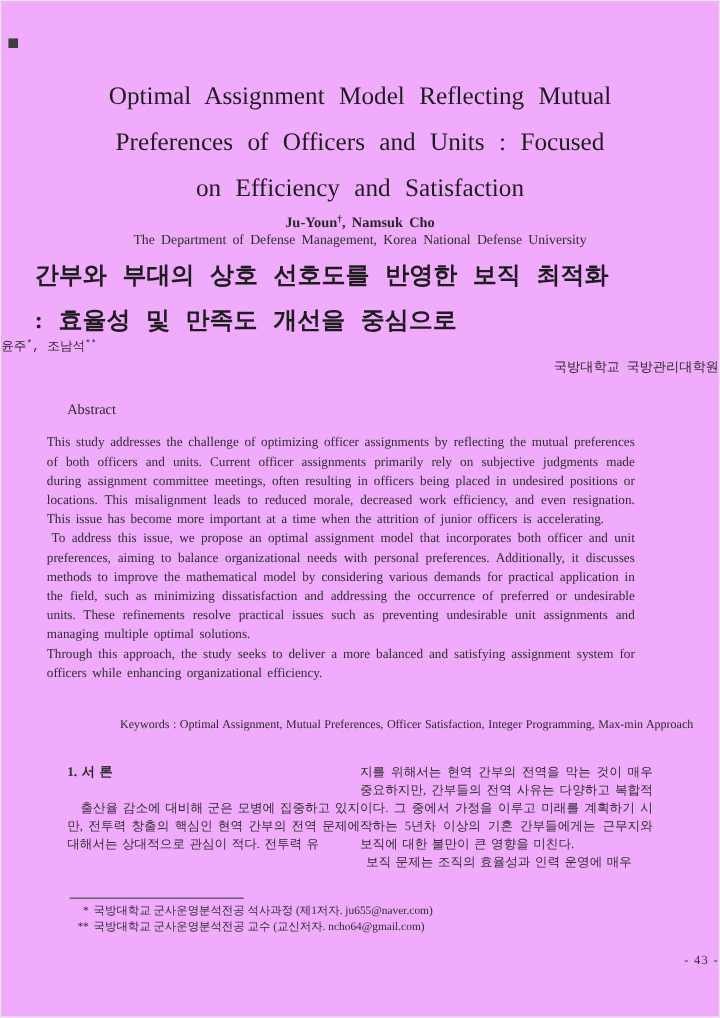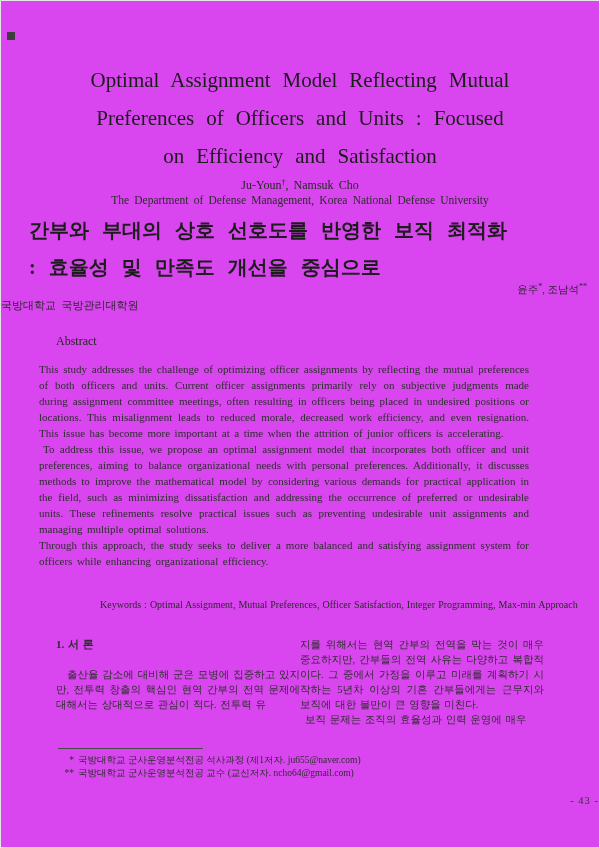--- a/index.html
+++ b/index.html
@@ -5,21 +5,21 @@
   html, body {
     margin: 0;
     padding: 0;
     background: #ffffff;
   }
   .page {
     position: relative;
     width: 598px;
     height: 846px;
     border: 1px solid #e6e6e6;
-    background: #d946ef;
+    background: #f0abfc;
     color: #262626;
     font-family: "Liberation Serif", "DejaVu Serif", serif;
     overflow: hidden;
   }
   .corner-mark {
     position: absolute;
     left: 6px;
     top: 31px;
     width: 8px;
     height: 8px;
@@ -38,20 +38,21 @@
   }
   .authors-en {
     position: absolute;
     top: 177px;
     left: 0;
     right: 0;
     text-align: center;
     font-size: 12px;
     word-spacing: 0.18em;
     color: #282828;
+    font-weight: bold;
   }
   .authors-en sup, .authors-ko sup {
     font-size: 8px;
     vertical-align: 4px;
   }
   .affil-en {
     position: absolute;
     top: 193px;
     left: 0;
     right: 0;
@@ -69,31 +70,32 @@
     font-size: 20px;
     font-weight: bold;
     line-height: 37px;
     word-spacing: 0.4em;
     color: #1c1c1c;
   }
   .authors-ko {
     position: absolute;
     top: 281px;
     left: 0;
-    right: 12px;
-    text-align: right;
+    right: 0;
+    text-align: left;
     font-size: 10.5px;
     color: #282828;
+    font-family: Liberation Mono, monospace;
   }
   .affil-ko {
     position: absolute;
     top: 297px;
     left: 0;
     right: 0;
-    text-align: left;
+    text-align: right;
     font-size: 11px;
     word-spacing: 0.25em;
     color: #282828;
   }
   .abstract-label {
     position: absolute;
     top: 333px;
     left: 55px;
     font-size: 12px;
     color: #262626;

